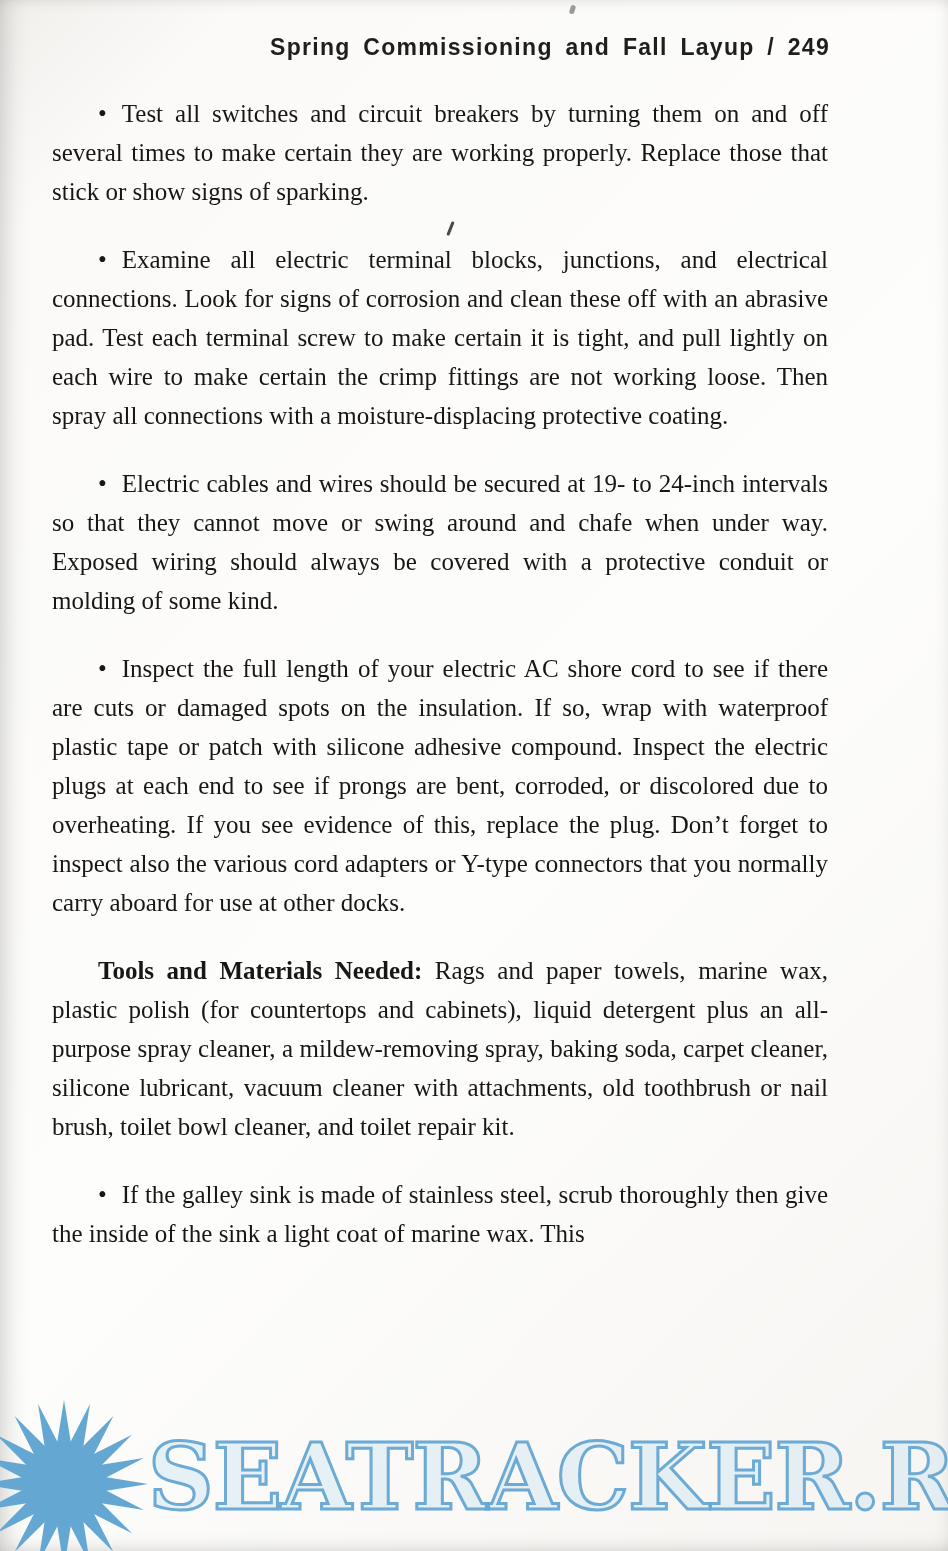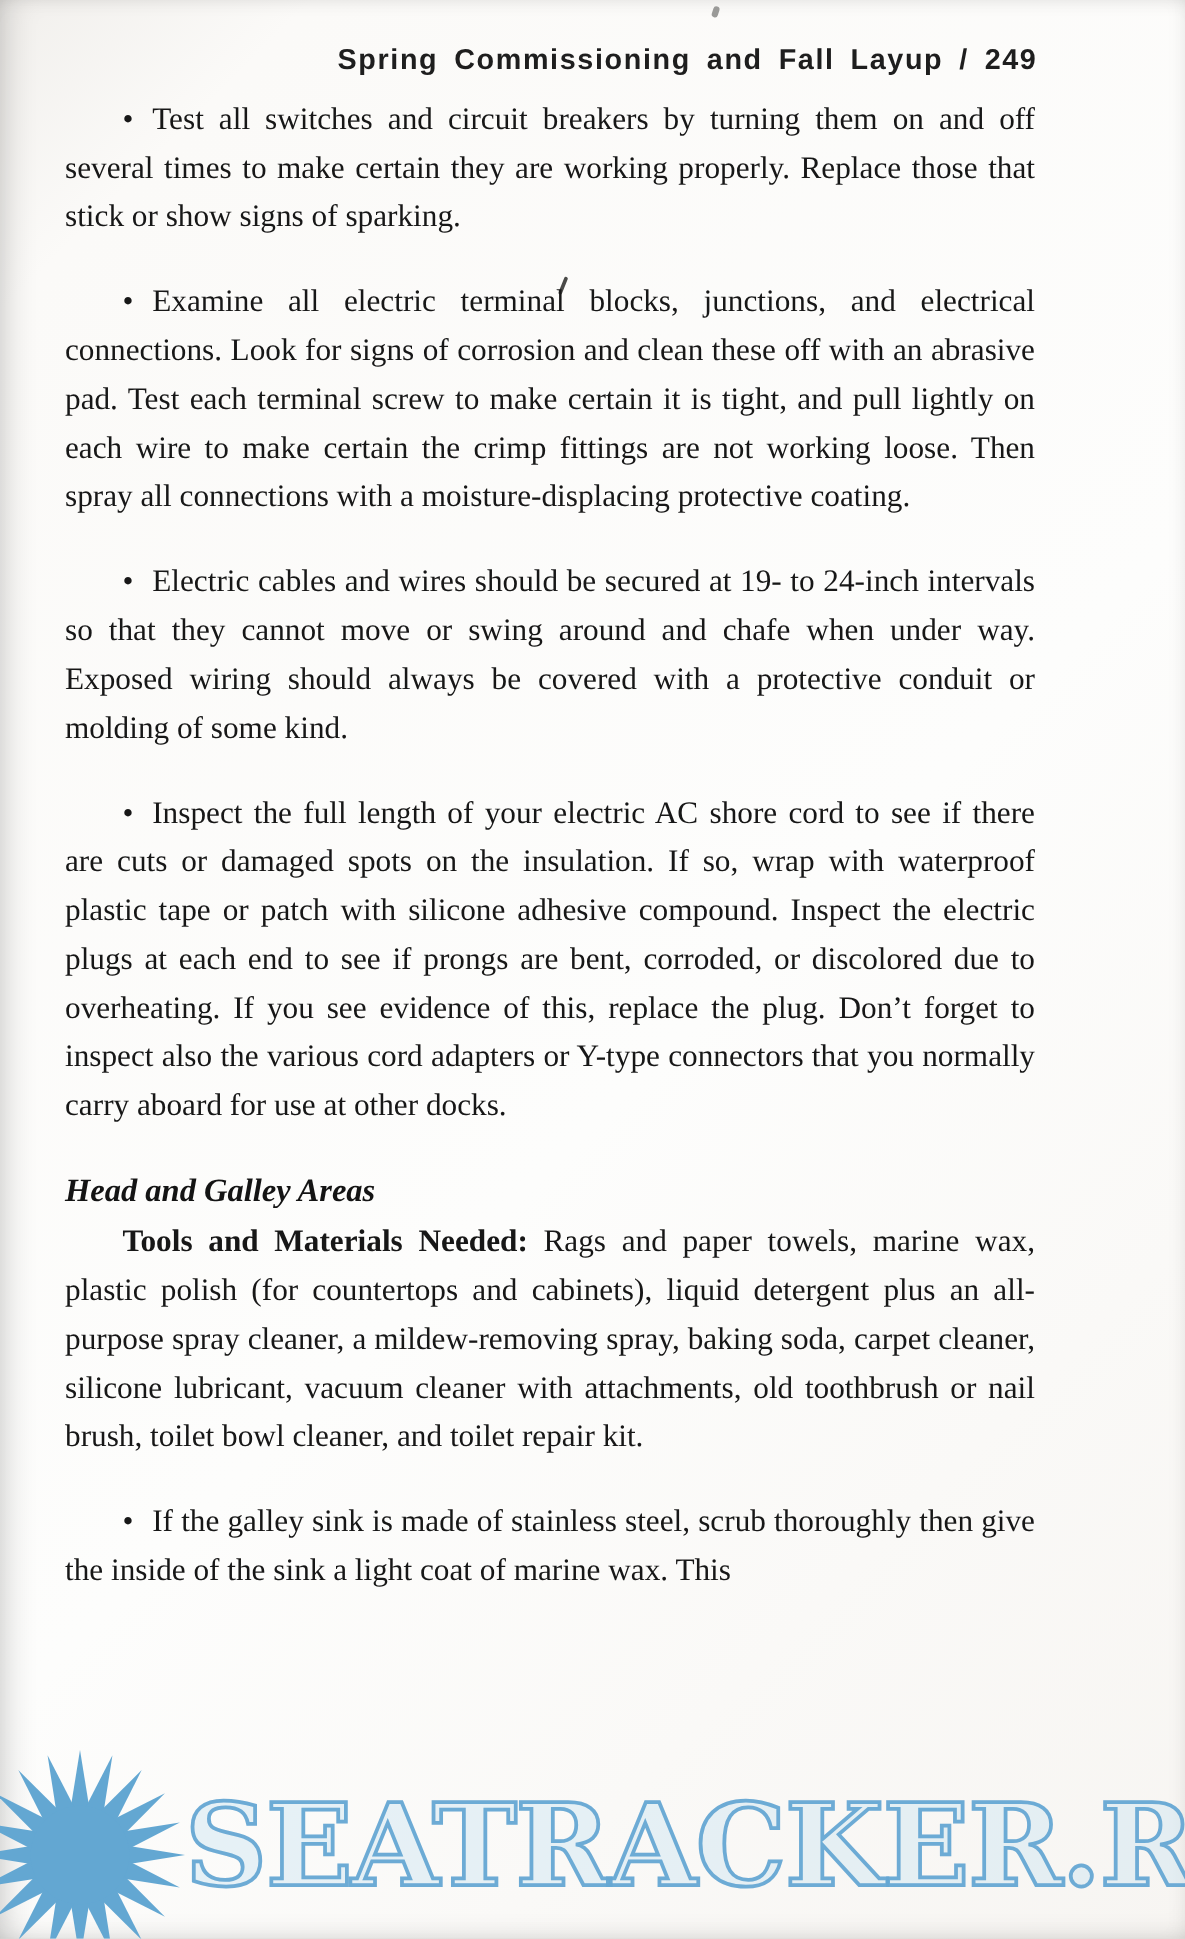--- a/index.html
+++ b/index.html
@@ -18,21 +18,21 @@
   }
   .running-head {
     position:absolute; top:34px; left:52px; width:778px;
     text-align:right;
     font-family:"Liberation Sans", sans-serif;
     font-weight:700; font-size:23px;
     letter-spacing:1.3px; word-spacing:5px;
     color:#1e1e1e;
   }
   .content {
-    position:absolute; top:76px; left:52px; width:776px;
+    position:absolute; top:94px; left:52px; width:776px;
     font-size:25px; line-height:39px;
     text-align:justify;
     color:#171717;
   }
   p.para { margin:0 0 29px 0; text-indent:46px; }
   p.para:last-child { margin-bottom:0; }
   .bullet { padding-right:15px; }
   h2.section-heading {
     margin:0 0 2px 0;
     font-size:26px; line-height:39px;
@@ -77,21 +77,20 @@
   <div class="content">
 
     <p class="para"><span class="bullet">•</span><span>Test all switches and circuit breakers by turning them on and off several times to make certain they are working properly. Replace those that stick or show signs of sparking.</span></p>
 
     <p class="para"><span class="bullet">•</span><span>Examine all electric terminal blocks, junctions, and electrical connections. Look for signs of corrosion and clean these off with an abrasive pad. Test each terminal screw to make certain it is tight, and pull lightly on each wire to make certain the crimp fittings are not working loose. Then spray all connections with a moisture-displacing protective coating.</span></p>
 
     <p class="para"><span class="bullet">•</span><span>Electric cables and wires should be secured at 19- to 24-inch intervals so that they cannot move or swing around and chafe when under way. Exposed wiring should always be covered with a protective conduit or molding of some kind.</span></p>
 
     <p class="para"><span class="bullet">•</span><span>Inspect the full length of your electric AC shore cord to see if there are cuts or damaged spots on the insulation. If so, wrap with waterproof plastic tape or patch with silicone adhesive compound. Inspect the electric plugs at each end to see if prongs are bent, corroded, or discolored due to overheating. If you see evidence of this, replace the plug. Don’t forget to inspect also the various cord adapters or Y-type connectors that you normally carry aboard for use at other docks.</span></p>
 
-    <h2 class="section-heading">Head and Galley Areas</h2>
 
     <p class="para"><span class="tools-label">Tools and Materials Needed:</span><span> Rags and paper towels, marine wax, plastic polish (for countertops and cabinets), liquid detergent plus an all-purpose spray cleaner, a mildew-removing spray, baking soda, carpet cleaner, silicone lubricant, vacuum cleaner with attachments, old toothbrush or nail brush, toilet bowl cleaner, and toilet repair kit.</span></p>
 
     <p class="para"><span class="bullet">•</span><span>If the galley sink is made of stainless steel, scrub thoroughly then give the inside of the sink a light coat of marine wax. This</span></p>
 
   </div>
 
   <div class="watermark">
     <svg class="sun-icon" width="168" height="168" viewBox="0 0 200 200" aria-hidden="true">
       <defs>

